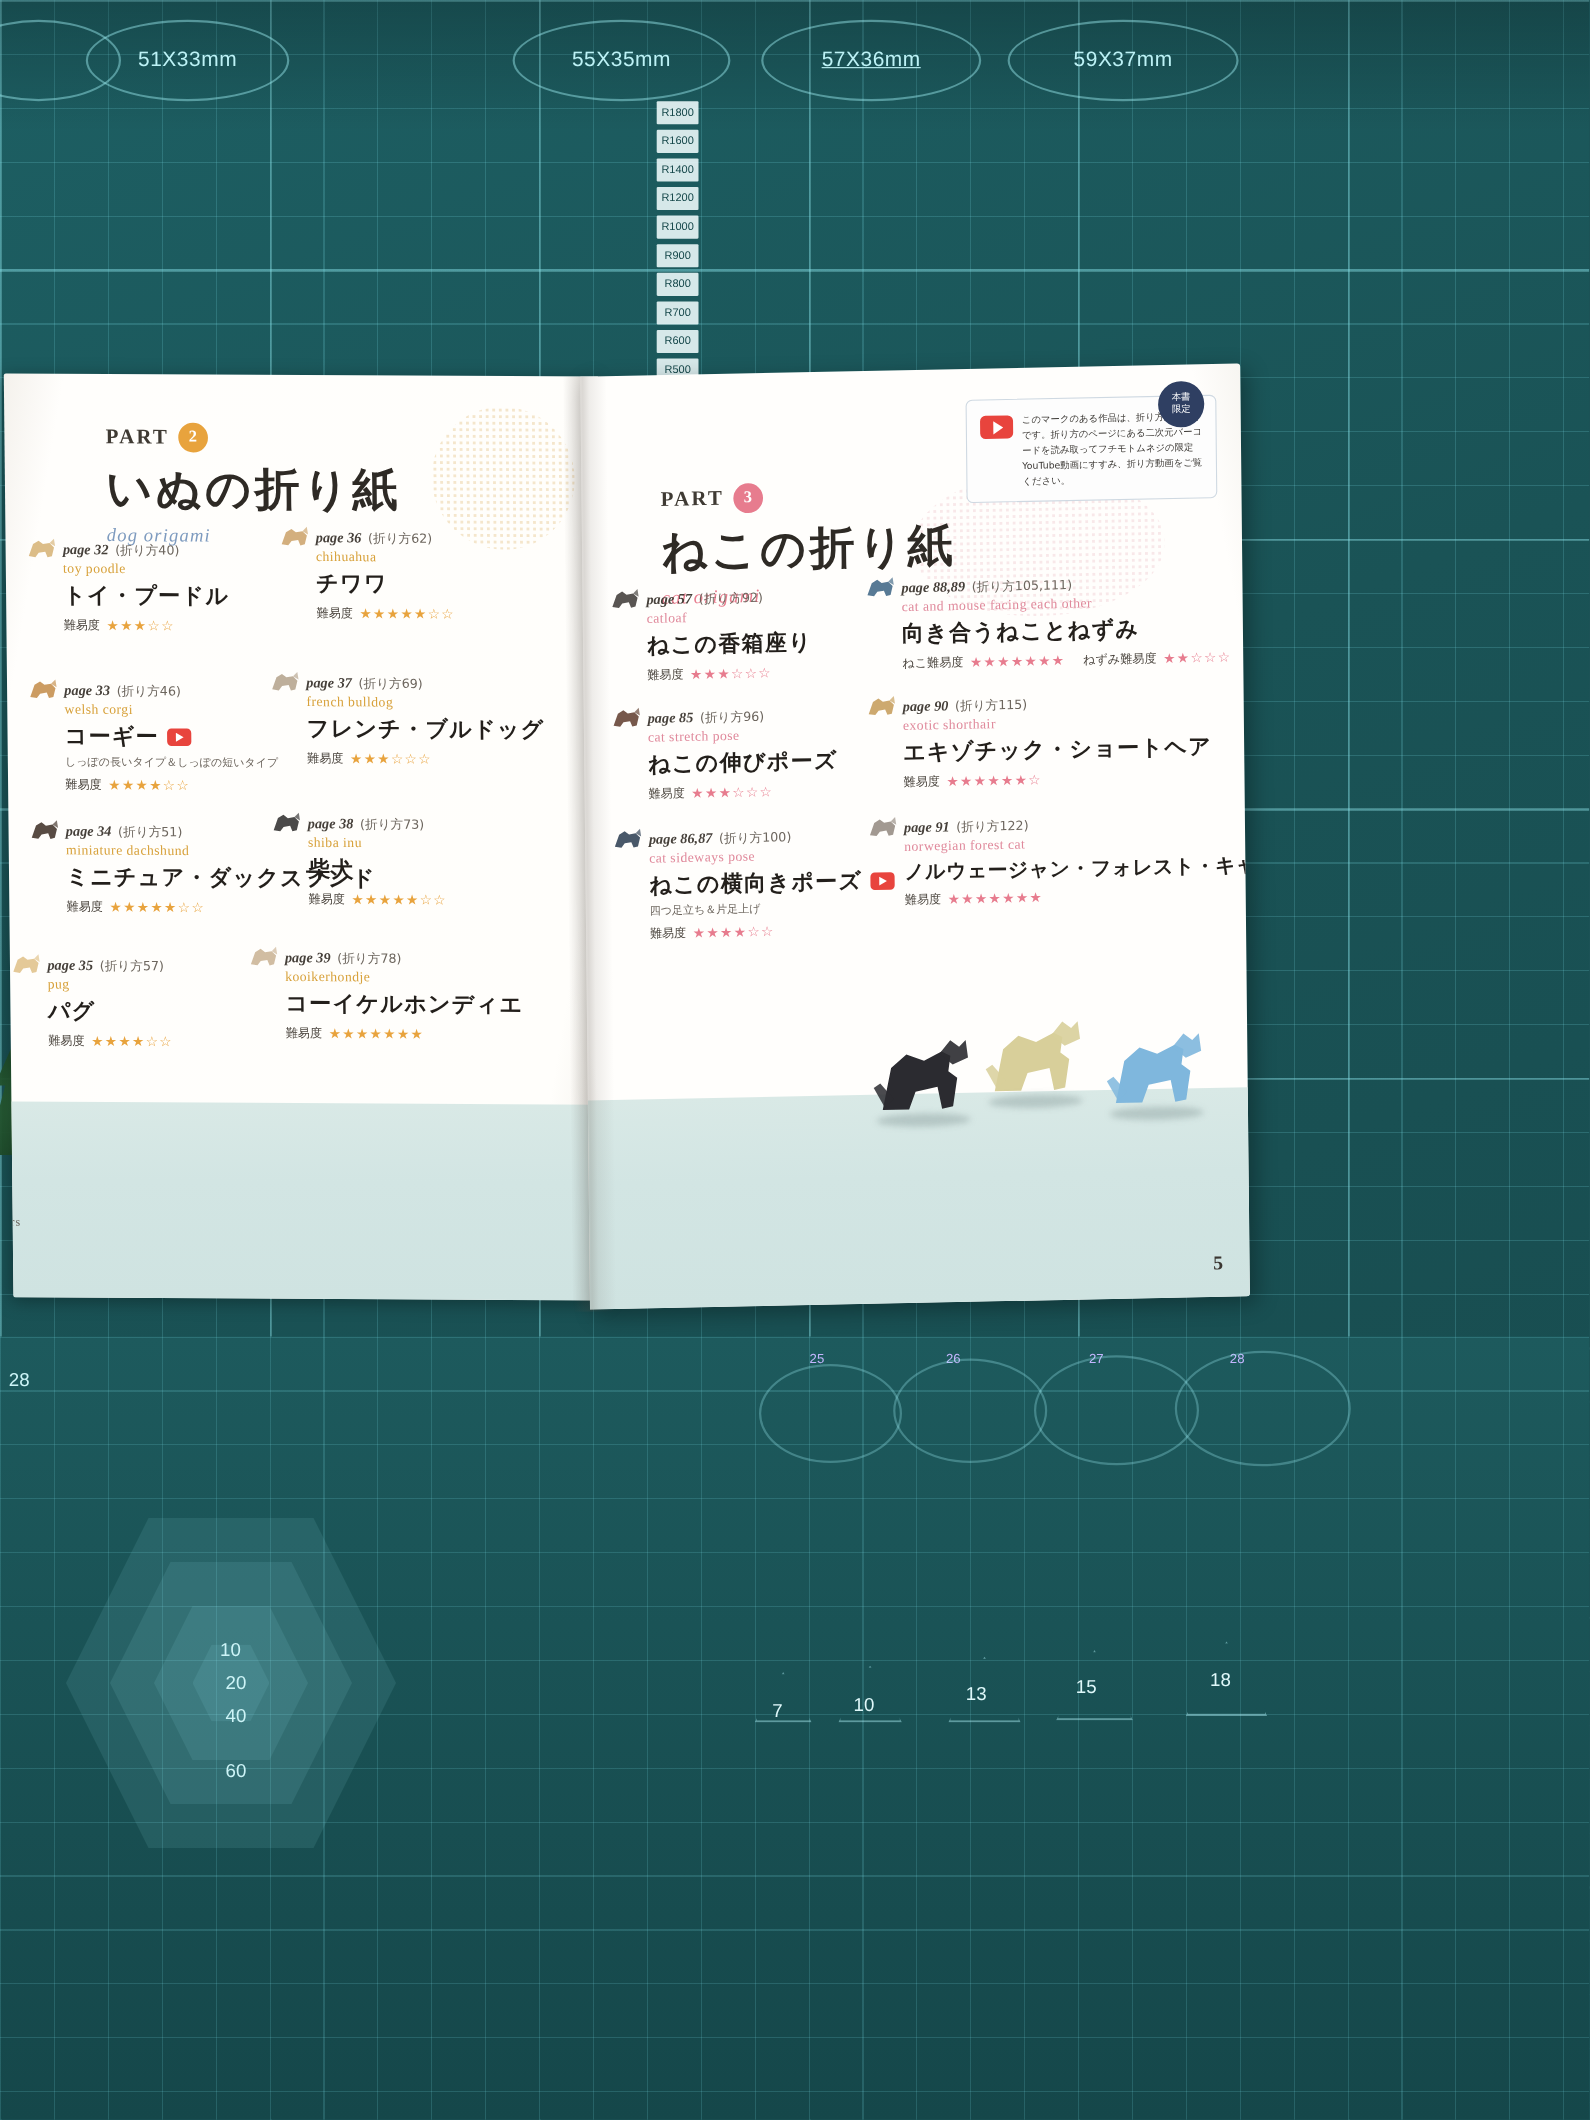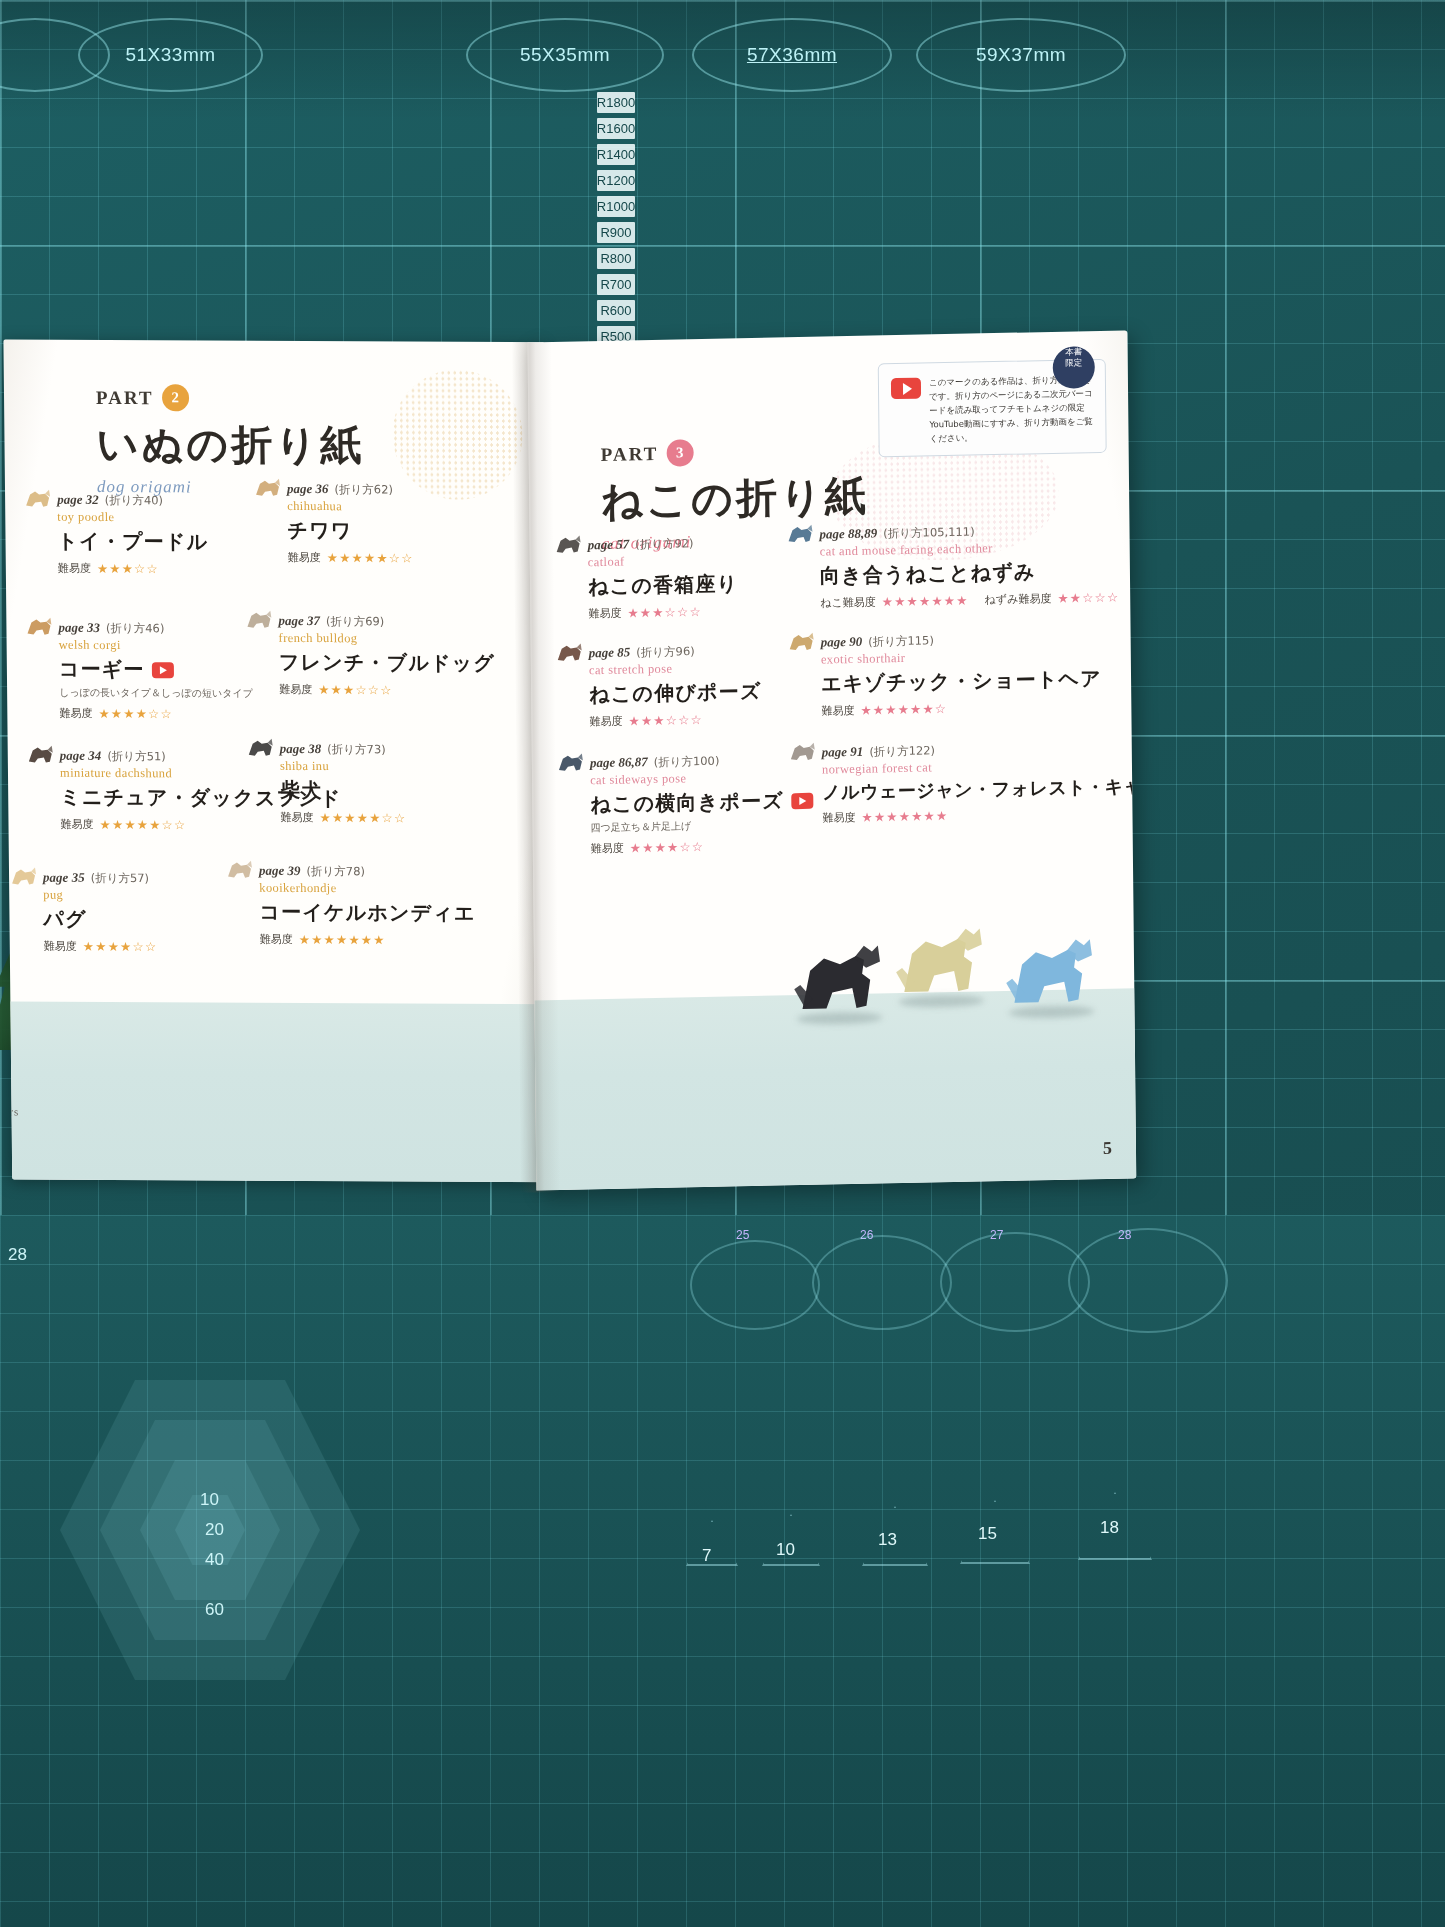--- a/index.html
+++ b/index.html
@@ -49,21 +49,21 @@
     display: flex; align-items: center; justify-content: center;
     font-family: "Liberation Sans", sans-serif;
   }
   .ruler-col {
     position: absolute; left: 597px; top: 92px;
     display: flex; flex-direction: column; gap: 5px;
   }
   .ruler-tick {
     width: 38px; height: 21px;
     background: rgba(240,252,253,0.88);
-    color: #15474a; font-size: 13px;
+    color: #15474a; font-size: 10px;
     display: flex; align-items: center; justify-content: center;
     border-radius: 1px;
     font-family: "Liberation Sans", sans-serif;
   }
   .num-label {
     position: absolute; color: #c4b5fd; font-size: 12px;
   }
   .bot-oval {
     position: absolute;
     border: 2px solid rgba(160,240,245,0.30);
@@ -246,21 +246,21 @@
     display: flex; gap: 8px;
   }
   .note-text {
     font-family: "DejaVu Sans", sans-serif;
     font-size: 8.5px; line-height: 1.65; color: #3a3733;
   }
   .note-tag {
     position: absolute; right: 10px; top: -14px;
     width: 42px; height: 42px; border-radius: 50%;
     background: #2f3f62; color: #fff;
-    display: flex; flex-direction: column; align-items: center; 
+    display: flex; flex-direction: column; align-items: center; justify-content: center;
     font-family: "DejaVu Sans", sans-serif;
     font-size: 8.5px; line-height: 1.25;
   }
   .yt-big {
     width: 30px; height: 21px; border-radius: 5px; background: #e8443d;
     display: inline-flex; align-items: center; justify-content: center;
     flex: 0 0 auto; margin-top: 2px;
   }
   .yt-big::after {
     content: ""; width: 0; height: 0;

